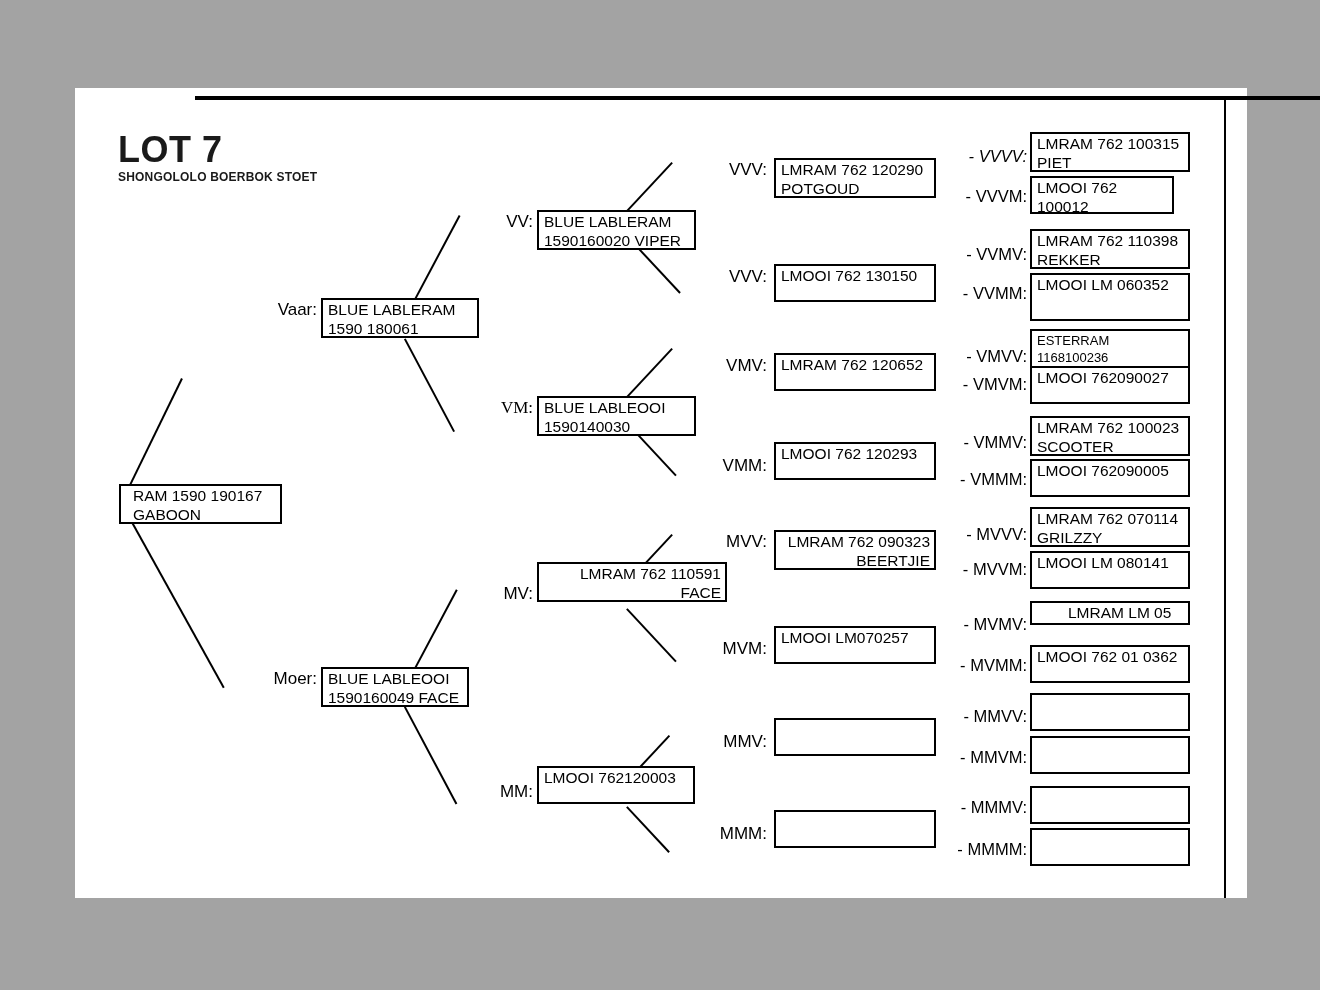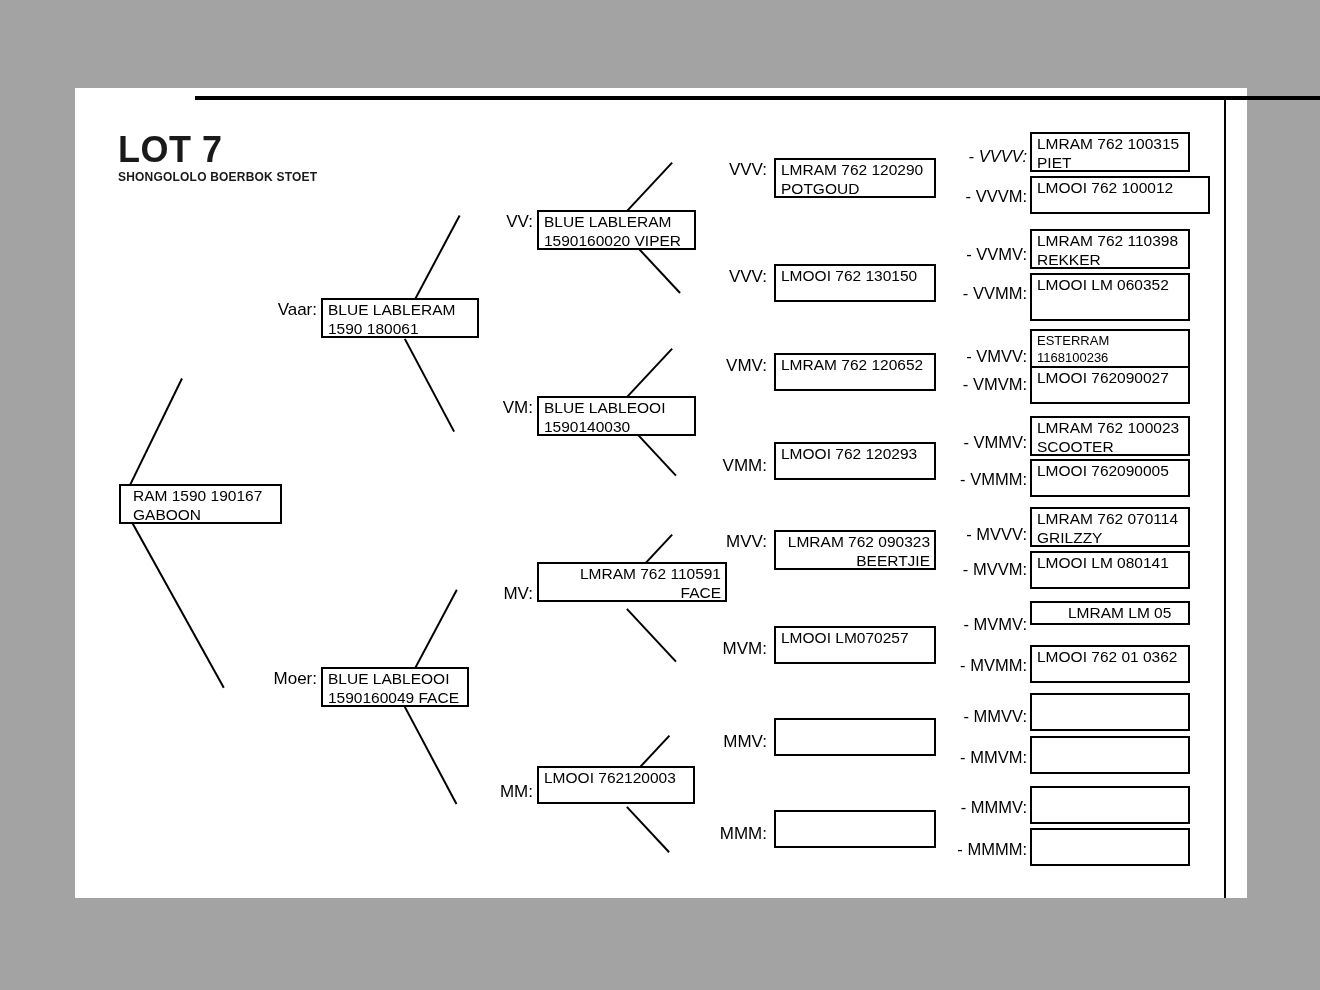--- a/index.html
+++ b/index.html
@@ -143,21 +143,21 @@
 1590 180061 COBRA</div>
 
     <div class="glabel right" style="left:178px; top:581px; width:64px;">Moer:</div>
     <div class="node" style="left:246px; top:579px; width:148px; height:40px;">BLUE LABLEOOI
 1590160049 FACE</div>
 
     <div class="glabel right" style="left:400px; top:124px; width:58px;">VV:</div>
     <div class="node" style="left:462px; top:122px; width:159px; height:40px;">BLUE LABLERAM
 1590160020 VIPER</div>
 
-    <div class="glabel right" style="left:400px; top:310px; width:58px;">VM:</div>
+    <div class="glabel right" style="left:400px; top:310px; width:58px;font-family:Liberation Serif, serif;">VM:</div>
     <div class="node" style="left:462px; top:308px; width:159px; height:40px;">BLUE LABLEOOI
 1590140030</div>
 
     <div class="glabel right" style="left:400px; top:496px; width:58px;">MV:</div>
     <div class="node" style="left:462px; top:474px; width:190px; height:40px;text-align:right;">LMRAM 762 110591
 FACE</div>
 
     <div class="glabel right" style="left:400px; top:694px; width:58px;">MM:</div>
     <div class="node" style="left:462px; top:678px; width:158px; height:38px;">LMOOI 762120003</div>
 
@@ -185,21 +185,21 @@
     <div class="node empty" style="left:699px; top:630px; width:162px; height:38px;"></div>
 
     <div class="glabel right" style="left:620px; top:736px; width:72px;">MMM:</div>
     <div class="node empty" style="left:699px; top:722px; width:162px; height:38px;"></div>
 
     <div class="glabel right dash" style="left:860px; top:59px; width:92px;font-style:italic;">- VVVV:</div>
     <div class="node" style="left:955px; top:44px; width:160px; height:40px;">LMRAM 762 100315
 PIET</div>
 
     <div class="glabel right dash" style="left:860px; top:99px; width:92px;">- VVVM:</div>
-    <div class="node" style="left:955px; top:88px; width:180px; height:38px;">LMOOI 762 100012</div>
+    <div class="node" style="left:955px; top:88px; width:144px; height:38px;">LMOOI 762 100012</div>
 
     <div class="glabel right dash" style="left:860px; top:157px; width:92px;">- VVMV:</div>
     <div class="node" style="left:955px; top:141px; width:160px; height:40px;">LMRAM 762 110398
 REKKER</div>
 
     <div class="glabel right dash" style="left:860px; top:196px; width:92px;">- VVMM:</div>
     <div class="node" style="left:955px; top:185px; width:160px; height:48px;">LMOOI LM 060352</div>
 
     <div class="glabel right dash" style="left:860px; top:259px; width:92px;">- VMVV:</div>
     <div class="node small" style="left:955px; top:241px; width:160px; height:40px;">ESTERRAM 1168100236

